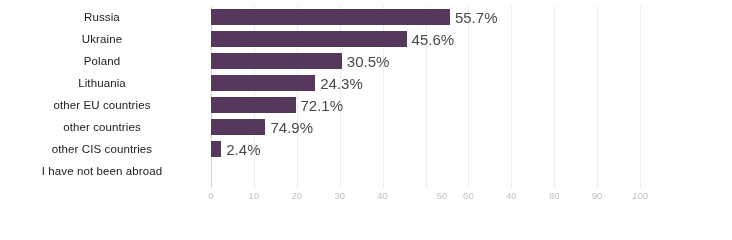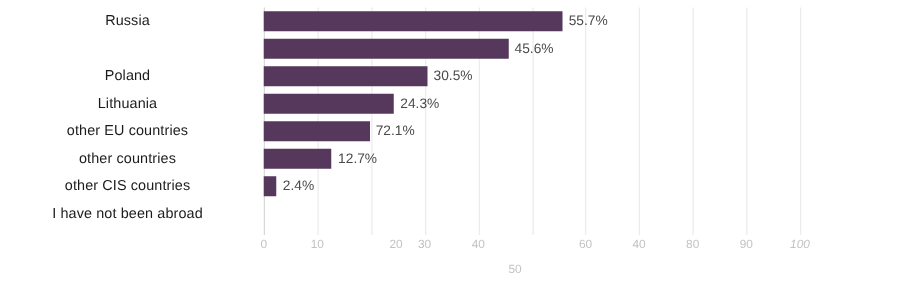--- a/index.html
+++ b/index.html
@@ -73,21 +73,21 @@
     height: 16px;
     display: flex;
     align-items: center;
   }
   .bar {
     height: 16px;
     background: #55385b;
     display: block;
   }
   .bar-value {
-    font-size: 11px;
+    font-size: 15px;
     color: #4a4a4a;
     margin-left: 5px;
     white-space: nowrap;
   }
 
   
   #x-axis {
     position: absolute;
     left: 211px;
     top: 188px;
@@ -124,20 +124,21 @@
 
   <div id="rows">
       <div class="row">
         <div class="cat-label">Russia</div>
         <div class="bar-wrap">
           <div class="bar" style="width: 238.953px; background: rgb(85, 56, 91);"></div>
           <div class="bar-value">55.7%</div>
         </div>
       </div>
       <div class="row">
+        <div class="cat-label">Ukraine</div>
         <div class="bar-wrap">
           <div class="bar" style="width: 195.624px; background: rgb(85, 56, 91);"></div>
           <div class="bar-value">45.6%</div>
         </div>
       </div>
       <div class="row">
         <div class="cat-label">Poland</div>
         <div class="bar-wrap">
           <div class="bar" style="width: 130.845px; background: rgb(85, 56, 91);"></div>
           <div class="bar-value">30.5%</div>
@@ -154,42 +155,42 @@
         <div class="cat-label">other EU countries</div>
         <div class="bar-wrap">
           <div class="bar" style="width: 84.513px; background: rgb(85, 56, 91);"></div>
           <div class="bar-value">72.1%</div>
         </div>
       </div>
       <div class="row">
         <div class="cat-label">other countries</div>
         <div class="bar-wrap">
           <div class="bar" style="width: 54.483px; background: rgb(85, 56, 91);"></div>
-          <div class="bar-value">12.7%</div>
+          <div class="bar-value">74.9%</div>
         </div>
       </div>
       <div class="row">
         <div class="cat-label">other CIS countries</div>
         <div class="bar-wrap">
           <div class="bar" style="width: 10.296px; background: rgb(85, 56, 91);"></div>
           <div class="bar-value">2.4%</div>
         </div>
       </div>
       <div class="row">
         <div class="cat-label">I have not been abroad</div>
       </div>
     </div>
 
   <div id="x-axis">
       <div class="xtick" style="left: 0px;">0</div>
       <div class="xtick" style="left: 42.9px;">10</div>
-      <div class="xtick" style="left: 85.8px; margin-left: 20px;">20</div>
+      <div class="xtick" style="left: 85.8px;">20</div>
       <div class="xtick" style="left: 128.7px;">30</div>
       <div class="xtick" style="left: 171.6px; text-align: right;">40</div>
-      <div class="xtick" style="left: 201px; margin-top: 20px;">50</div>
+      <div class="xtick" style="left: 231px;">50</div>
       <div class="xtick" style="left: 257.4px; text-align: right;">60</div>
       <div class="xtick" style="left: 300.3px;">40</div>
       <div class="xtick" style="left: 343.2px;">80</div>
       <div class="xtick" style="left: 386.1px;">90</div>
       <div class="xtick" style="left: 429px; font-style: italic;">100</div>
     </div>
 
 </div>
 
 </body></html>

